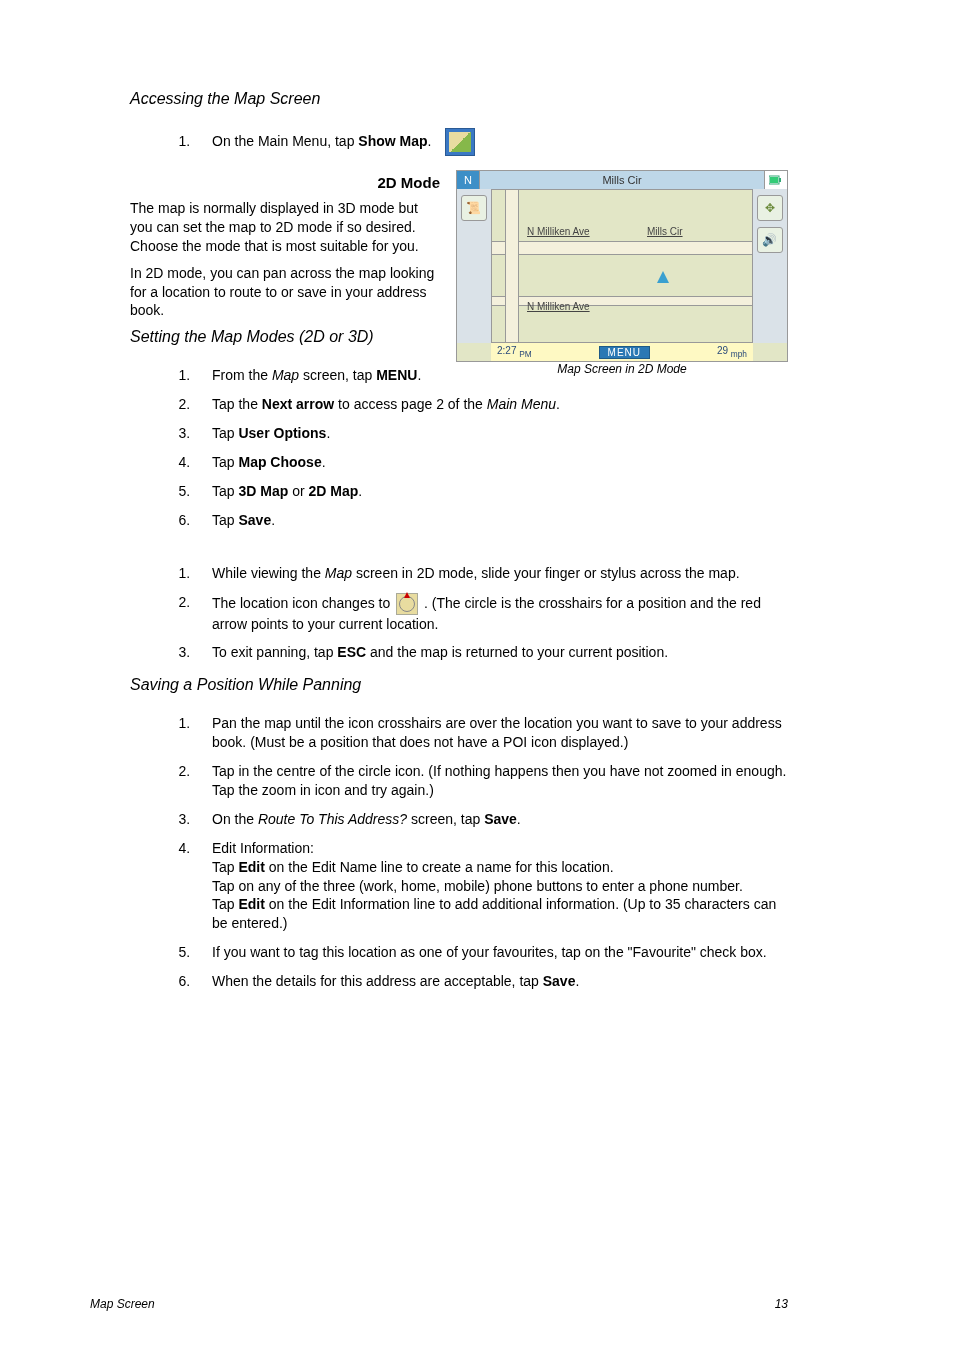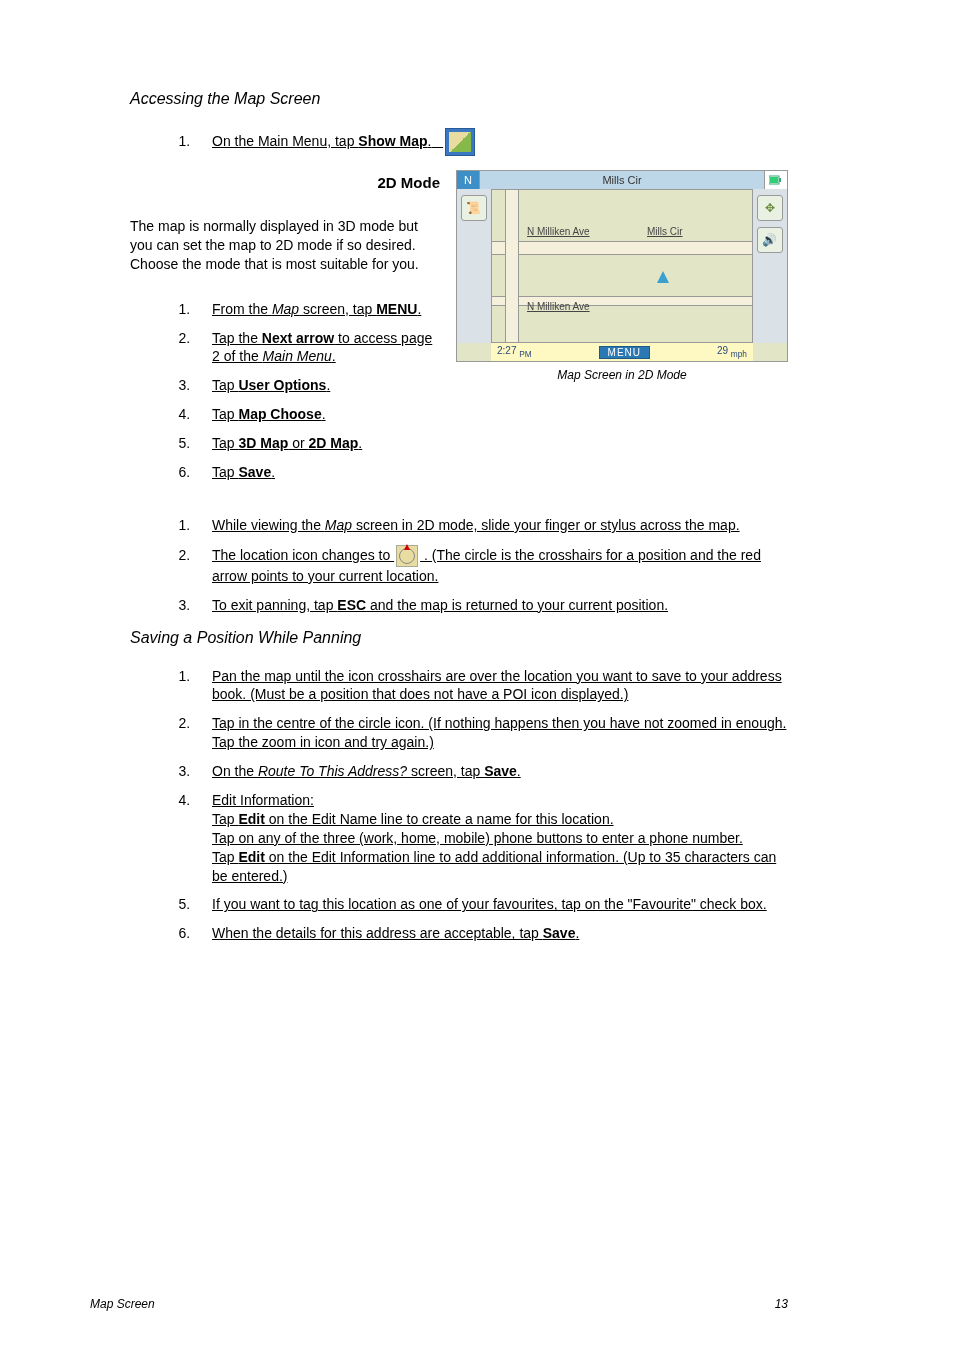--- a/index.html
+++ b/index.html
@@ -23,28 +23,27 @@
     padding-left: 40px;
   }
   .h-bold {
     font-weight: bold;
     font-size: 15px;
     margin: 18px 0 8px 0;
     padding-left: 40px;
     text-align: right;
   }
   p.body {
-    margin: 26px 0;
+    margin: 8px 0;
     line-height: 1.35;
     padding-left: 40px;
   }
   ol {
     margin: 20px 0 14px 0;
     padding-left: 104px;
-    text-decoration: underline;
   }
   ol li {
     margin: 10px 0;
     line-height: 1.35;
     padding-left: 18px;
   }
   .bold { font-weight: bold; }
   .ital { font-style: italic; }
   .float-fig {
     float: right;
@@ -208,26 +207,28 @@
       <div class="map-label" style="top:55px; left:70px;">N Milliken Ave</div>
       <div class="map-label" style="top:55px; left:190px;">Mills Cir</div>
       <div class="map-label" style="top:130px; left:70px;">N Milliken Ave</div>
       <div class="map-pin"></div>
       <div class="map-footer">
         <span><span>2:27</span> <sub>PM</sub></span>
         <span class="map-menu">MENU</span>
         <span><span>29</span> <sub>mph</sub></span>
       </div>
     </div>
-    <div style="margin-top:6px;">Map Screen in 2D Mode</div>
+    <div style="margin-top:0;">Map Screen in 2D Mode</div>
   </div>
 
   <div class="h-bold">2D Mode</div>
   <p class="body narrow">The map is normally displayed in 3D mode but you can set the map to 2D mode if so desired.  Choose the mode that is most suitable for you.</p>
-
+  <p class="body narrow">In 2D mode, you can pan across the map looking for a location to route to or save in your address book.</p>
+
+  <div class="h-italic">Setting the Map Modes (2D or 3D)</div>
   <ol>
     <li>
       <span>From the </span><span class="ital">Map</span><span> screen, tap </span><span class="bold">MENU</span><span>.</span>
     </li>
     <li>
       <span>Tap the </span><span class="bold">Next arrow</span><span> to access page 2 of the </span><span class="ital">Main Menu</span><span>.</span>
     </li>
     <li>
       <span>Tap </span><span class="bold">User Options</span><span>.</span>
     </li>

